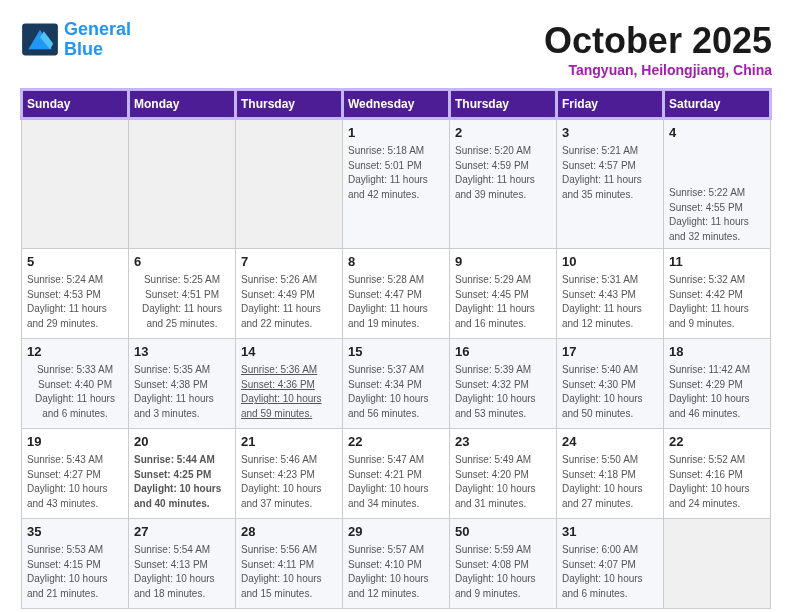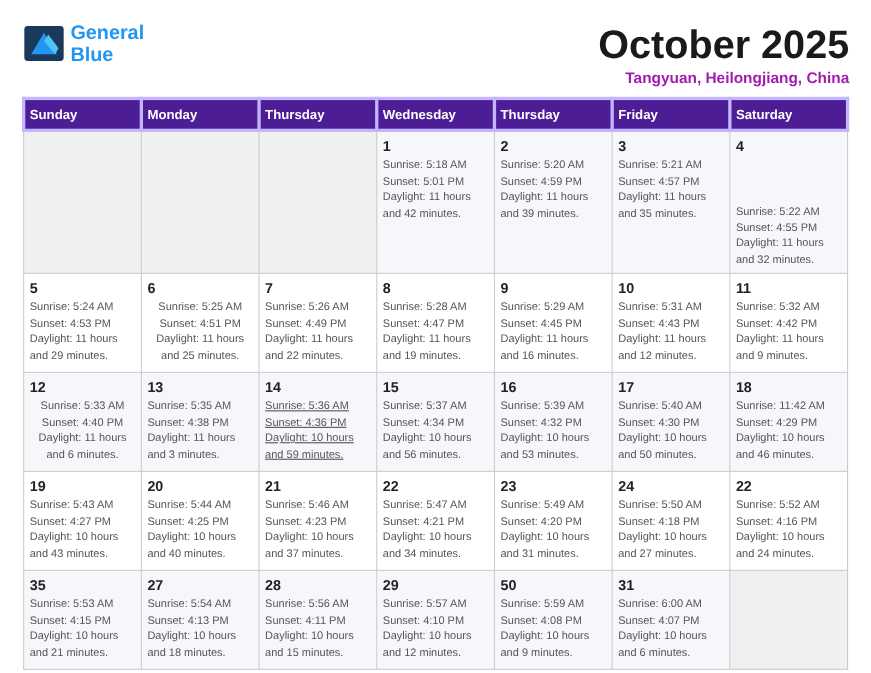--- a/index.html
+++ b/index.html
@@ -266,21 +266,21 @@
       <tr>
         <td>
           <span class="day-num">19</span>
           <div class="day-info" style="white-space: pre-line;">Sunrise: 5:43 AM
 Sunset: 4:27 PM
 Daylight: 10 hours
 and 43 minutes.</div>
         </td>
         <td>
           <span class="day-num">20</span>
-          <div class="day-info" style="white-space: pre-line;">Sunrise: 5:44 AM
+          <div class="day-info" style="white-space: pre-line; font-weight: bold;">Sunrise: 5:44 AM
 Sunset: 4:25 PM
 Daylight: 10 hours
 and 40 minutes.</div>
         </td>
         <td>
           <span class="day-num">21</span>
           <div class="day-info" style="white-space: pre-line;">Sunrise: 5:46 AM
 Sunset: 4:23 PM
 Daylight: 10 hours
 and 37 minutes.</div>

